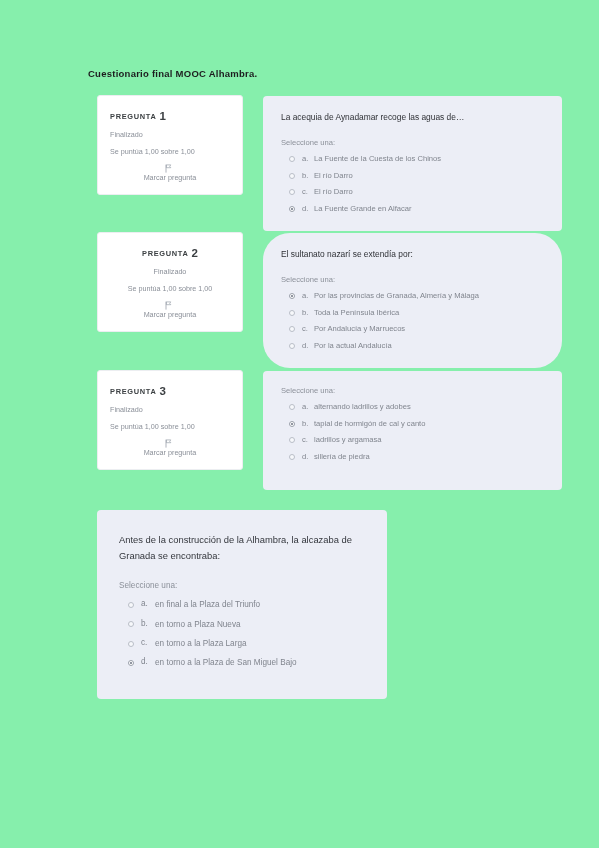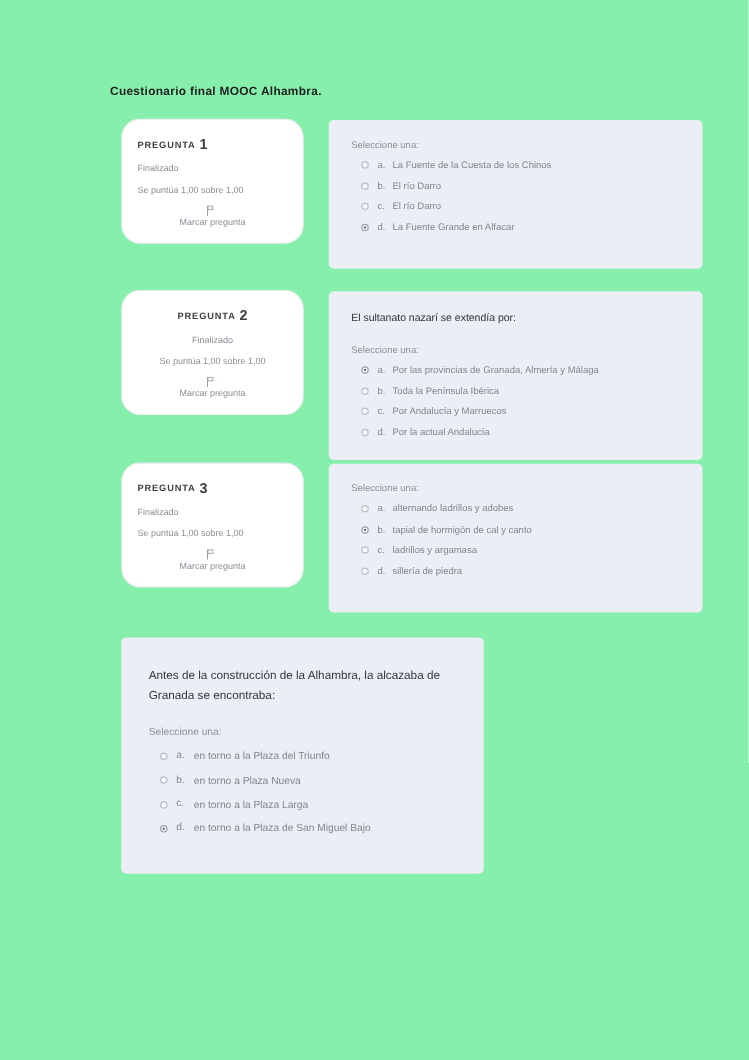--- a/index.html
+++ b/index.html
@@ -33,21 +33,21 @@
     letter-spacing: 0.25px;
     white-space: nowrap;
   }
 
   .qinfo {
     position: absolute;
     left: 97px;
     width: 146px;
     background: #ffffff;
     border: 1px solid #eceef1;
-    border-radius: 15px;
+    border-radius: 3px;
     box-sizing: border-box;
     padding: 13px 12px 12px 12px;
     box-shadow: 0 0 0 0 rgba(0,0,0,0);
   }
 
   .qinfo-head {
     font-size: 7.4px;
     font-weight: bold;
     color: #3c4043;
     letter-spacing: 0.7px;
@@ -192,20 +192,21 @@
         <div class="qinfo-grade">Se puntúa 1,00 sobre 1,00</div>
         <div class="qinfo-flag">
           <span class="flag-icon"><svg viewBox="0 0 7 9" width="7" height="9" xmlns="http://www.w3.org/2000/svg">
               <path d="M1 0.6 L1 8.6" stroke="#9aa0aa" stroke-width="0.8" fill="none"></path>
               <path d="M1.4 0.9 L5.8 0.9 L4.7 2.3 L5.8 3.7 L1.4 3.7 Z" fill="none" stroke="#9aa0aa" stroke-width="0.7"></path>
             </svg></span>
           <span>Marcar pregunta</span>
         </div>
       </div>
       <div class="qbody" style="left: 263px; top: 96px; width: 299px; min-height: 119px;">
+        <div class="qtext">La acequia de Aynadamar recoge las aguas de…</div>
         <div class="qprompt">Seleccione una:</div>
         <div class="opt">
           <span class="radio"></span>
           <span class="opt-letter">a.</span>
           <span class="opt-text">La Fuente de la Cuesta de los Chinos</span>
         </div>
         <div class="opt">
           <span class="radio"></span>
           <span class="opt-letter">b.</span>
           <span class="opt-text">El río Darro</span>
@@ -226,21 +227,21 @@
         <div class="qinfo-state">Finalizado</div>
         <div class="qinfo-grade">Se puntúa 1,00 sobre 1,00</div>
         <div class="qinfo-flag">
           <span class="flag-icon"><svg viewBox="0 0 7 9" width="7" height="9" xmlns="http://www.w3.org/2000/svg">
               <path d="M1 0.6 L1 8.6" stroke="#9aa0aa" stroke-width="0.8" fill="none"></path>
               <path d="M1.4 0.9 L5.8 0.9 L4.7 2.3 L5.8 3.7 L1.4 3.7 Z" fill="none" stroke="#9aa0aa" stroke-width="0.7"></path>
             </svg></span>
           <span>Marcar pregunta</span>
         </div>
       </div>
-      <div class="qbody" style="left: 263px; top: 233px; width: 299px; min-height: 119px;">
+      <div class="qbody" style="left: 263px; top: 233px; width: 299px; min-height: 119px; border-radius: 27px;">
         <div class="qtext">El sultanato nazarí se extendía por:</div>
         <div class="qprompt">Seleccione una:</div>
         <div class="opt">
           <span class="radio checked"></span>
           <span class="opt-letter">a.</span>
           <span class="opt-text">Por las provincias de Granada, Almería y Málaga</span>
         </div>
         <div class="opt">
           <span class="radio"></span>
           <span class="opt-letter">b.</span>
@@ -291,21 +292,21 @@
           <span class="opt-letter">d.</span>
           <span class="opt-text">sillería de piedra</span>
         </div>
       </div>
       <div class="qbody wide" style="left: 97px; top: 510px; width: 290px; min-height: 160px;">
         <div class="qtext">Antes de la construcción de la Alhambra, la alcazaba de Granada se encontraba:</div>
         <div class="qprompt">Seleccione una:</div>
         <div class="opt">
           <span class="radio"></span>
           <span class="opt-letter">a.</span>
-          <span class="opt-text">en torno a la Plaza del Triunfo</span>
+          <span class="opt-text">en final a la Plaza del Triunfo</span>
         </div>
         <div class="opt">
           <span class="radio"></span>
           <span class="opt-letter">b.</span>
           <span class="opt-text">en torno a Plaza Nueva</span>
         </div>
         <div class="opt">
           <span class="radio"></span>
           <span class="opt-letter">c.</span>
           <span class="opt-text">en torno a la Plaza Larga</span>

